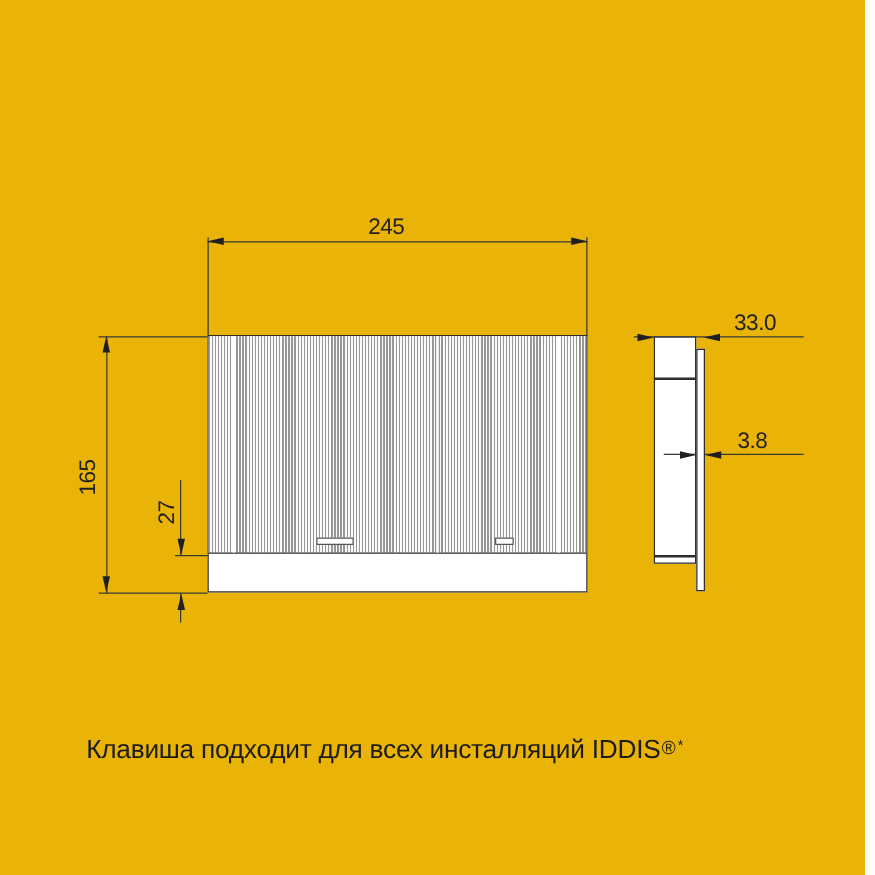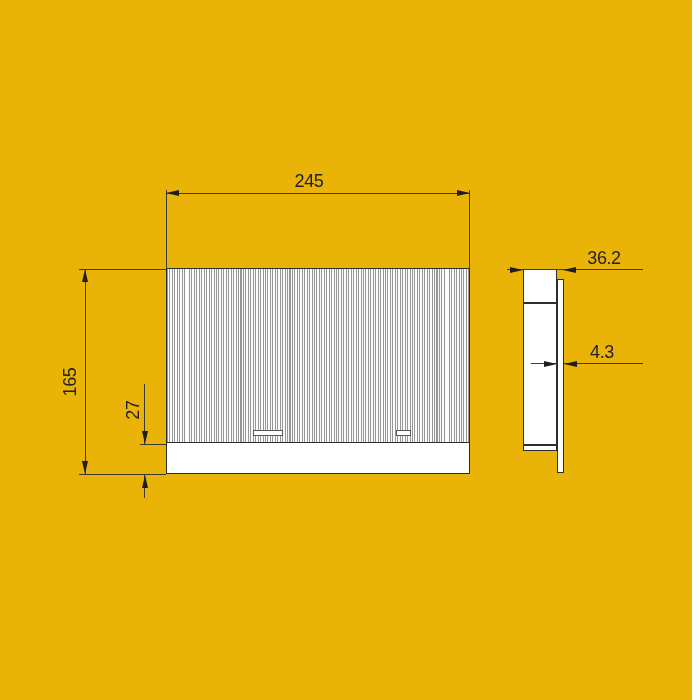--- a/index.html
+++ b/index.html
@@ -75,22 +75,25 @@
 
   <div class="outline" style="left:523px;top:269px;width:33.5px;height:182px;">
     <div class="side-inner" style="top:32px;"></div>
     <div class="side-inner" style="top:174px;"></div>
   </div>
   <div class="side-plate" style="left:556.5px;top:278.5px;width:7px;height:194px;"></div>
 
   <div class="ln" style="left:507px;top:269px;width:136px;height:1px;"></div>
   <div class="arr arr-right" style="left:510px;top:266.5px;"></div>
   <div class="arr arr-left" style="left:563px;top:266.5px;"></div>
-  <div class="dim-label" style="left:578px;top:249px;width:52px;">36.2</div>
+  <div class="dim-label" style="left:578px;top:249px;width:52px;">33.0</div>
 
   <div class="ln" style="left:531px;top:363px;width:26px;height:1px;"></div>
   <div class="ln" style="left:563.5px;top:363px;width:79.5px;height:1px;"></div>
   <div class="arr arr-right" style="left:544px;top:360.5px;"></div>
   <div class="arr arr-left" style="left:563.5px;top:360.5px;"></div>
-  <div class="dim-label" style="left:580px;top:343px;width:44px;">4.3</div>
+  <div class="dim-label" style="left:580px;top:343px;width:44px;">3.8</div>
 
+  <div class="caption-title">
+    <span>Клавиша подходит для всех инсталляций IDDIS</span><span class="reg">®</span><span class="star">*</span>
+  </div>
 
 </div>
 
 </body></html>

